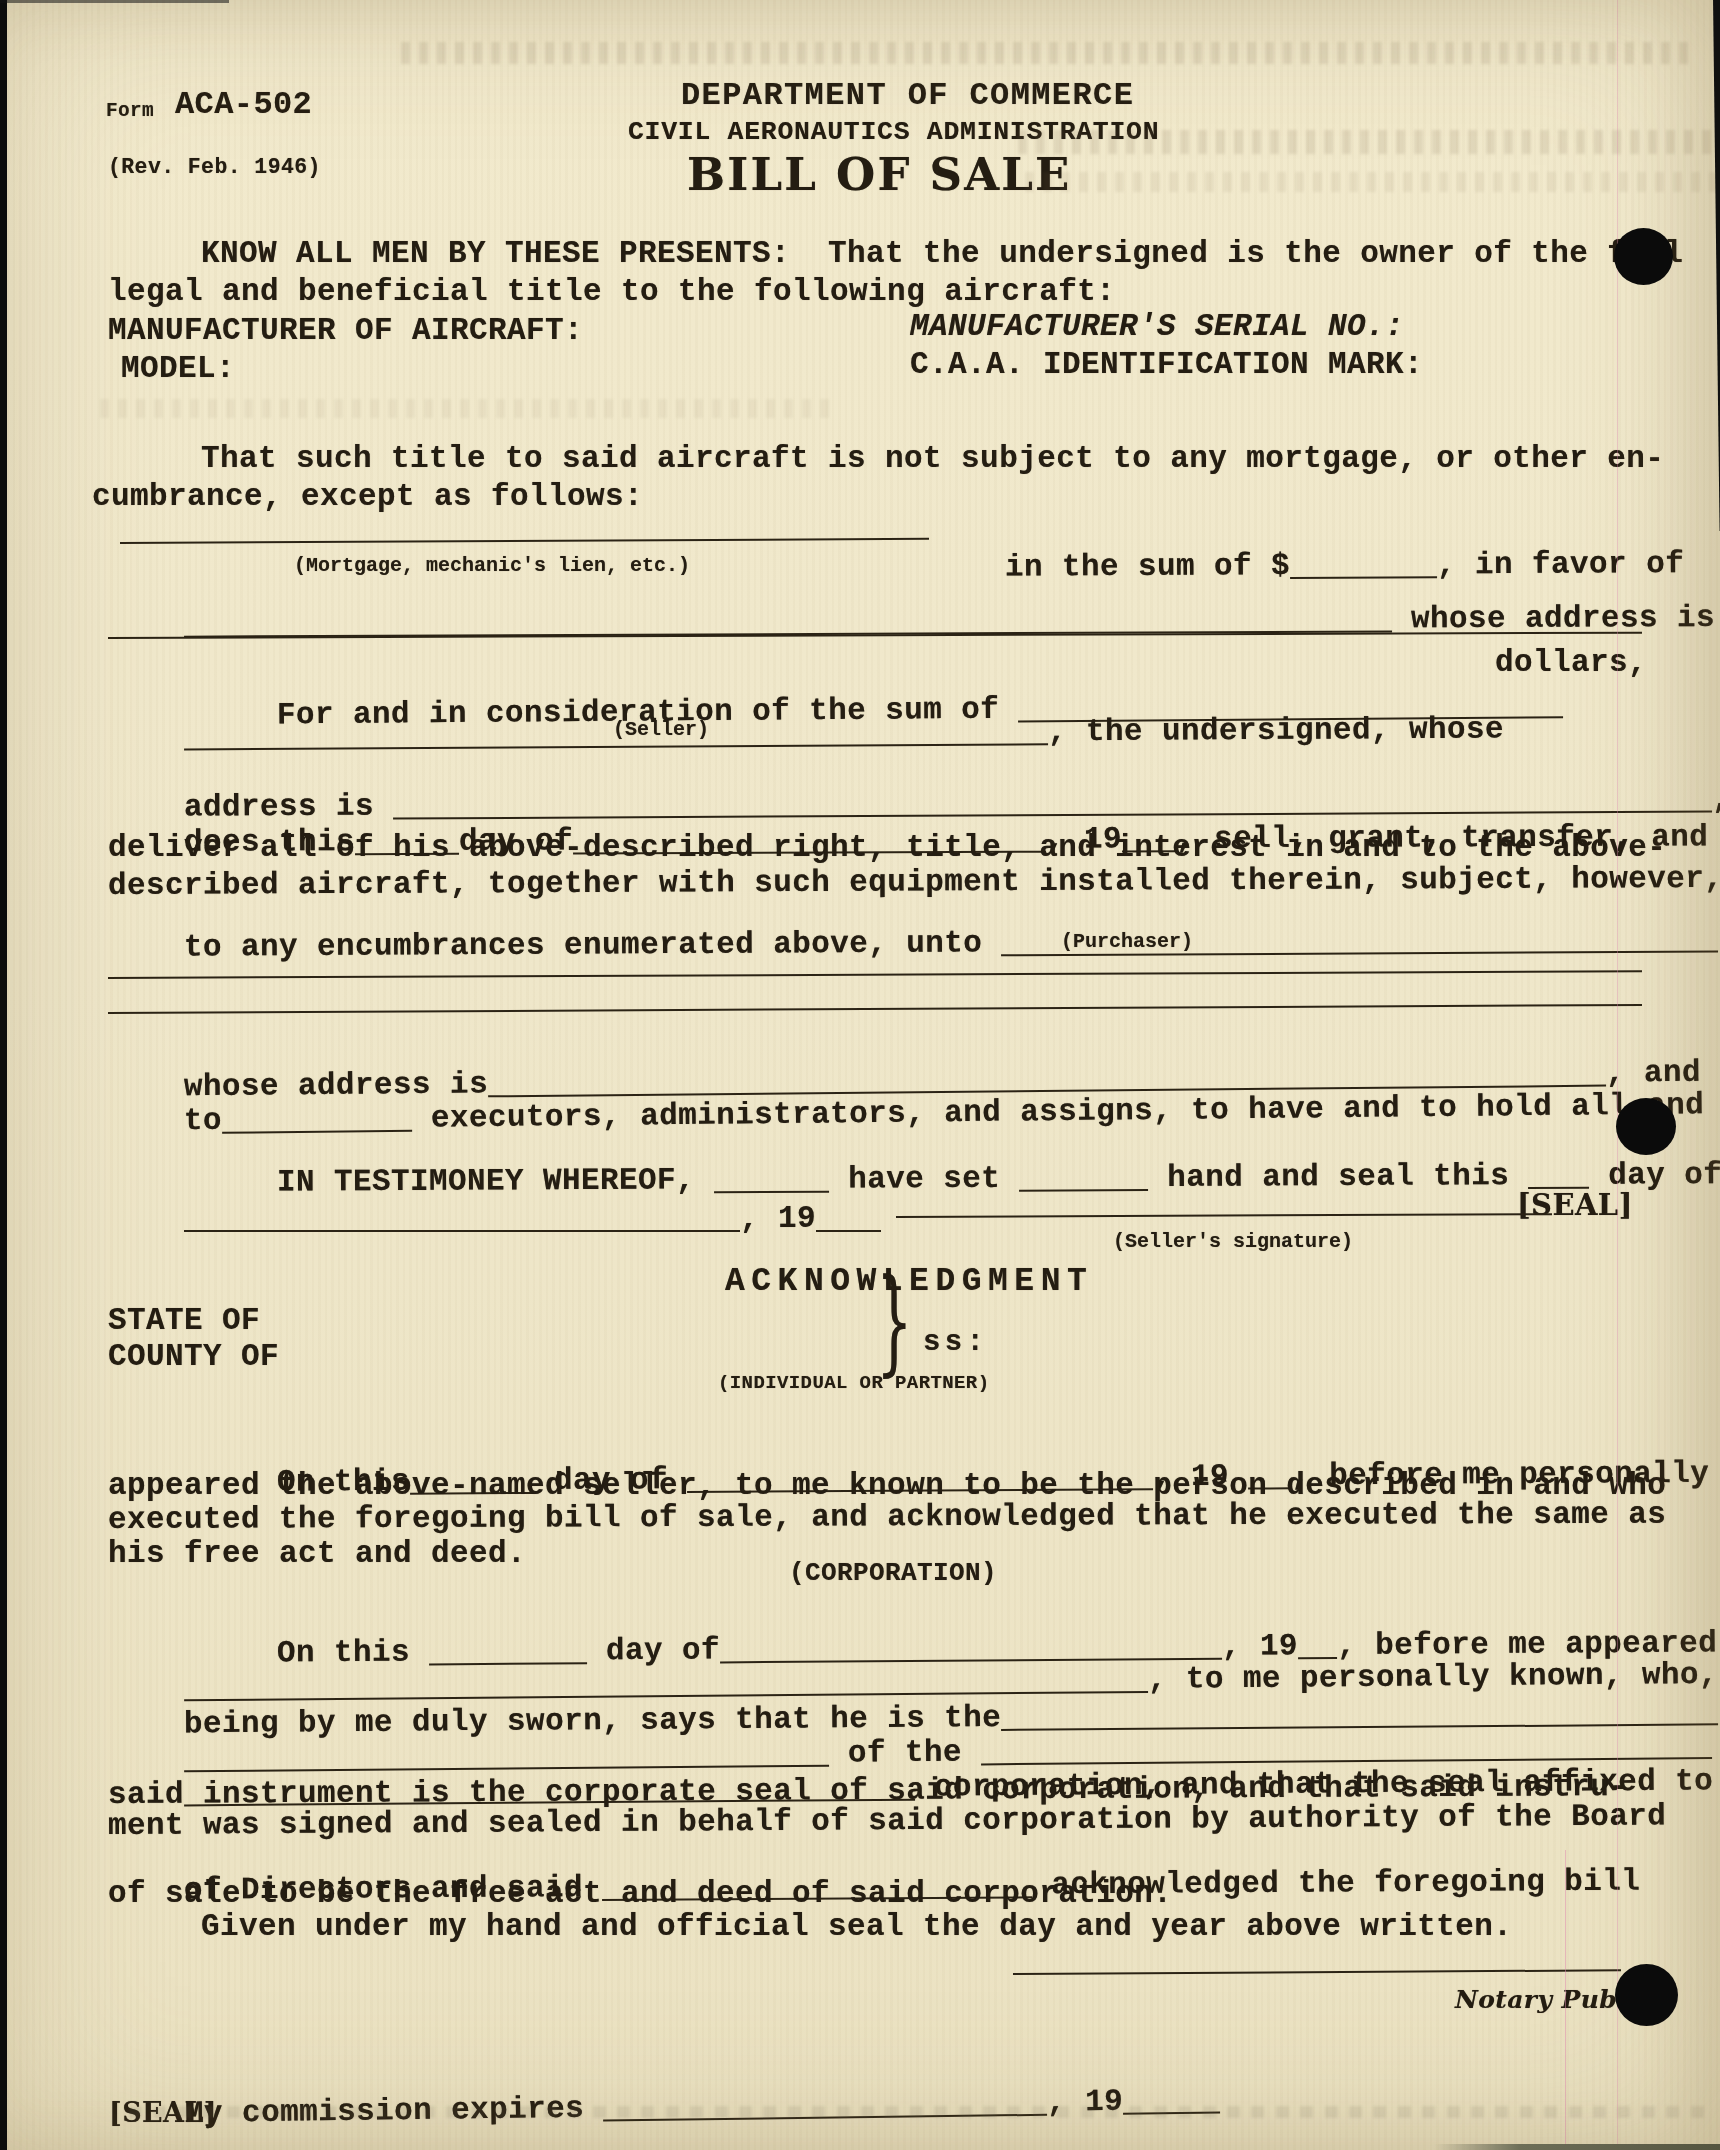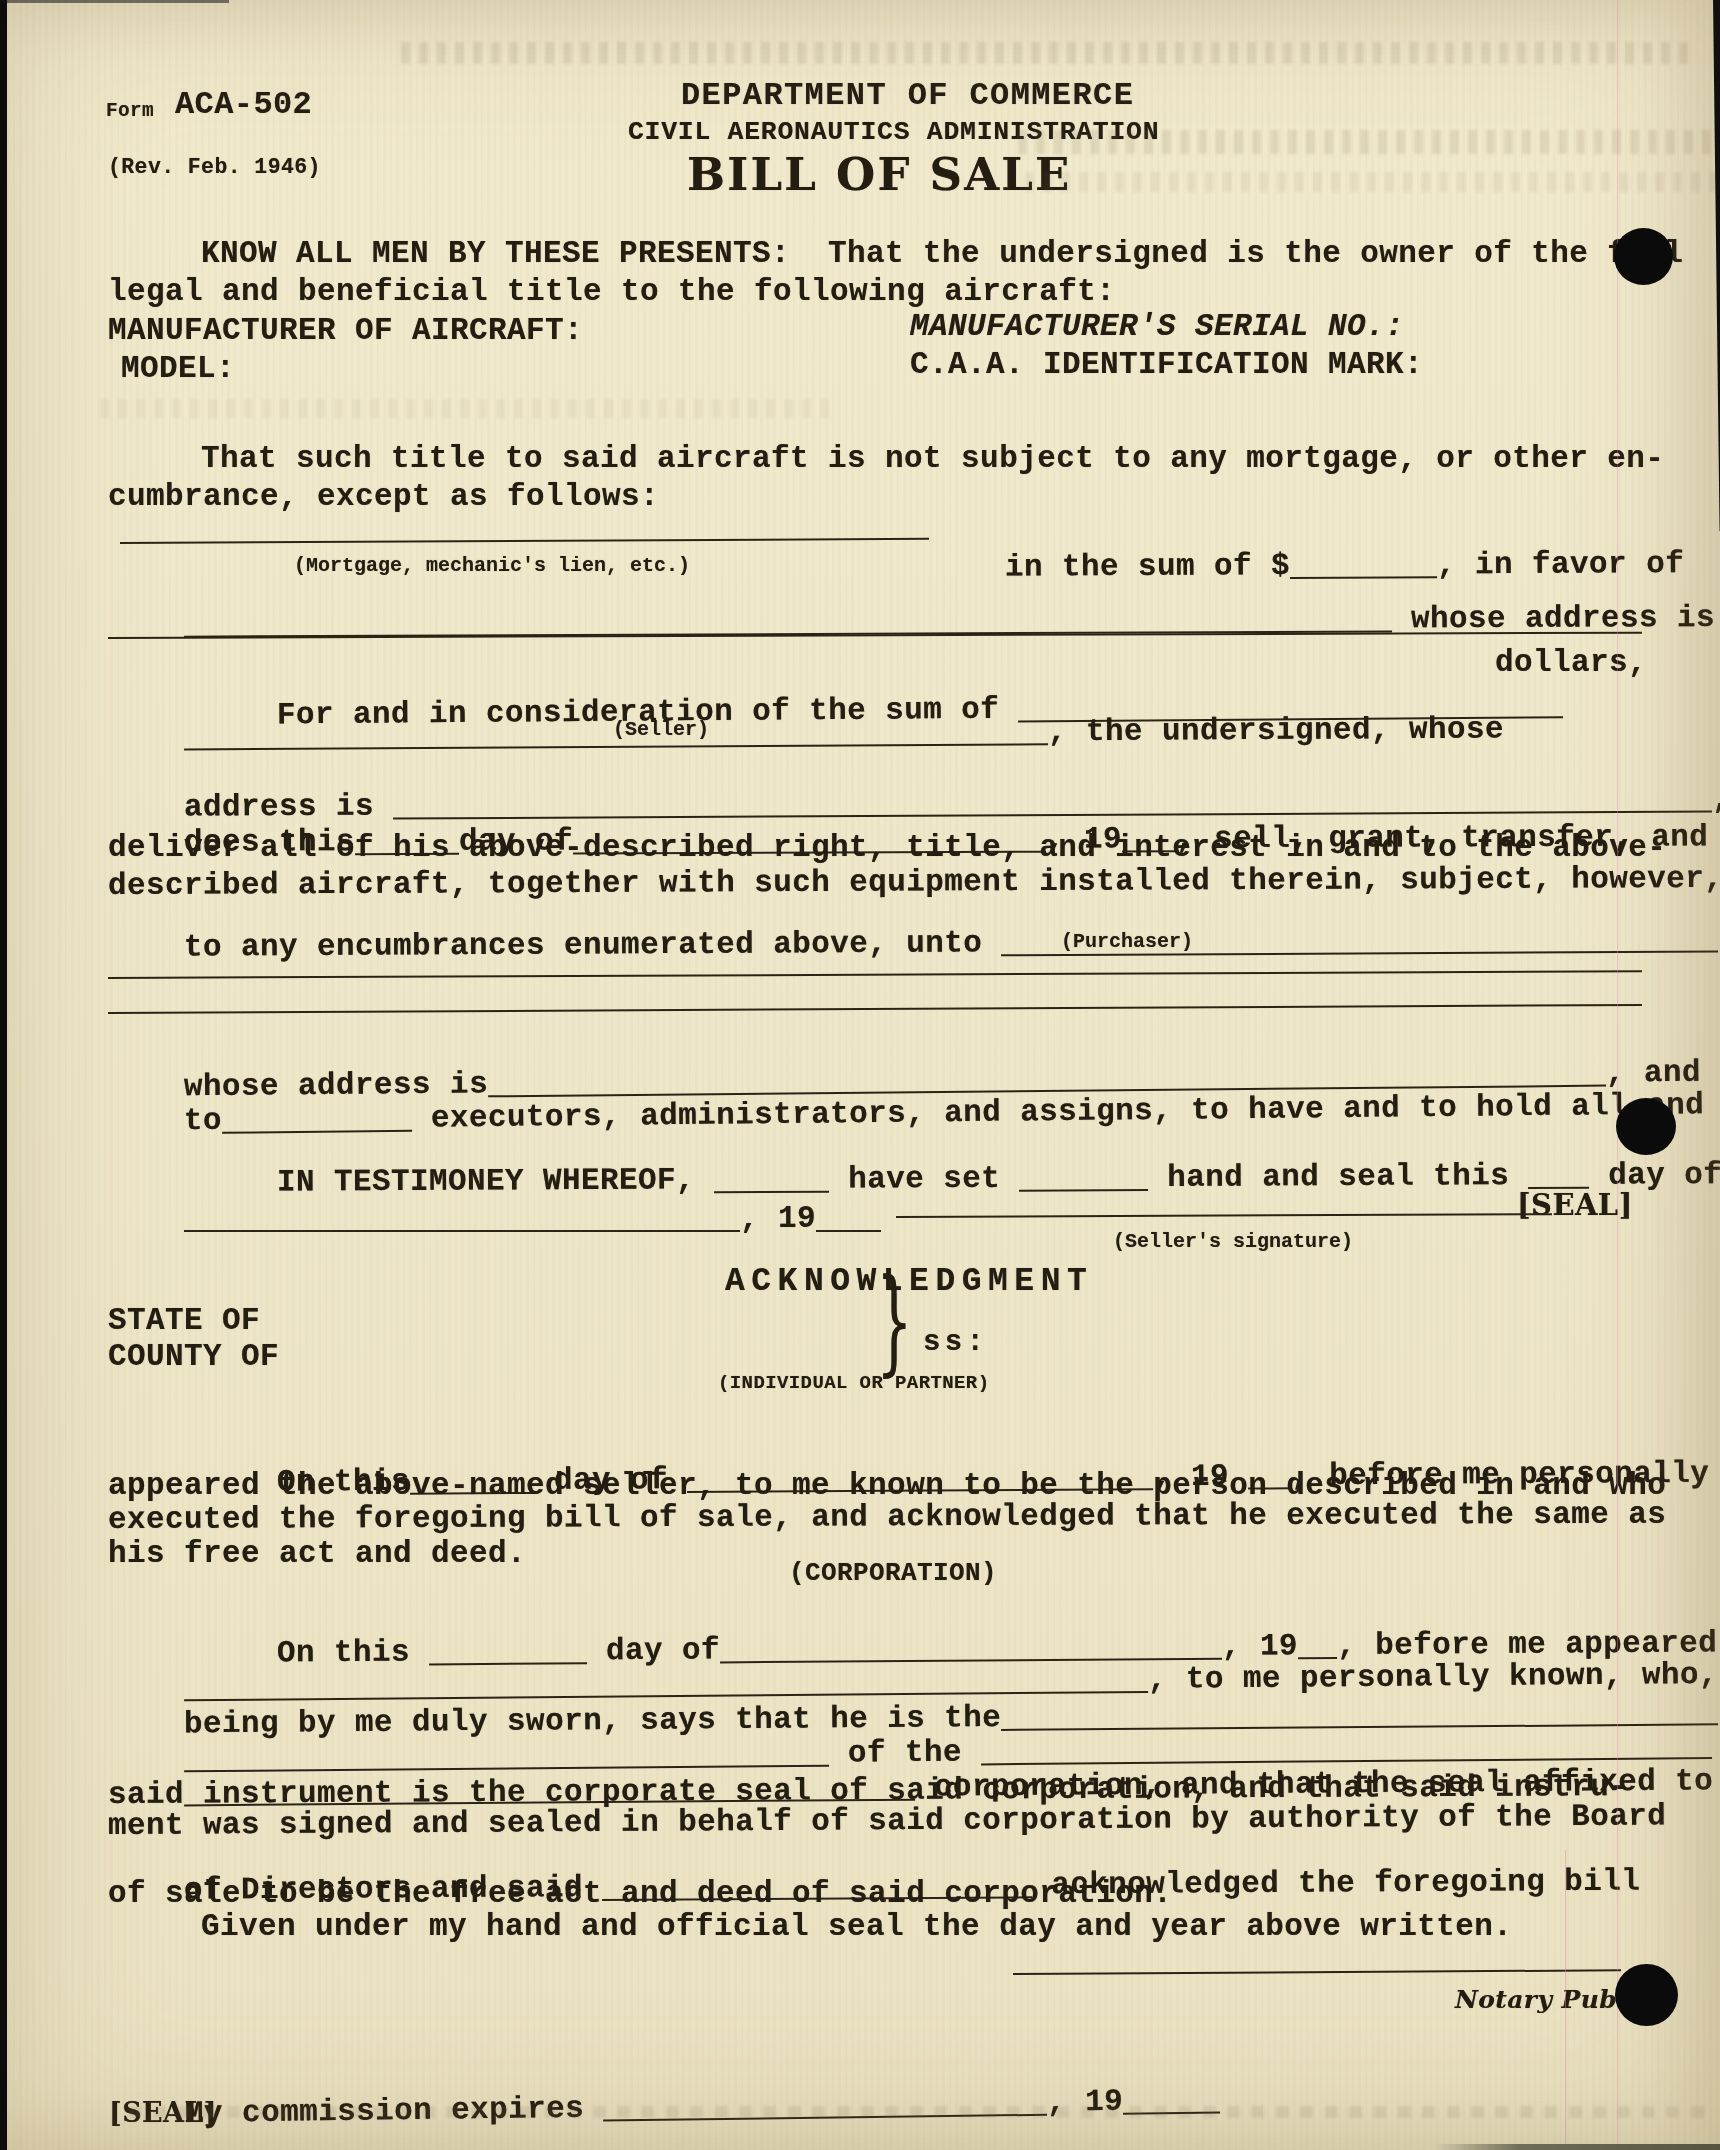--- a/index.html
+++ b/index.html
@@ -54,21 +54,21 @@
   <div class="t ser" style="left:687px;top:152px;font-size:45px;font-weight:800;letter-spacing:2.2px;">BILL OF SALE</div>
 
   <div class="t" style="left:201px;top:238px;">KNOW ALL MEN BY THESE PRESENTS:  That the undersigned is the owner of the full</div>
   <div class="t" style="left:108px;top:276px;">legal and beneficial title to the following aircraft:</div>
   <div class="t" style="left:108px;top:315px;">MANUFACTURER OF AIRCRAFT:</div>
   <div class="t" style="left:910px;top:311px;font-style:italic;">MANUFACTURER'S SERIAL NO.:</div>
   <div class="t" style="left:121px;top:353px;">MODEL:</div>
   <div class="t" style="left:910px;top:349px;">C.A.A. IDENTIFICATION MARK:</div>
 
   <div class="t" style="left:201px;top:443px;">That such title to said aircraft is not subject to any mortgage, or other en-</div>
-  <div class="t" style="left:108px;top:481px;">cumbrance, except as follows:</div>
+  <div class="t" style="left:92px;top:481px;">cumbrance, except as follows:</div>
 
   <div class="t" style="left:929px;top:521px;transform:rotate(-.3deg);">
     <span>in the sum of $</span><span class="bl" style="width:147px;"></span><span>, in favor of</span>
   </div>
   <div class="rule" style="left:120px;top:542px;width:809px;transform:rotate(-.3deg);"></div>
   <div class="t sm" style="left:294px;top:556px;">(Mortgage, mechanic's lien, etc.)</div>
 
   <div class="t" style="left:108px;top:578px;transform:rotate(-.25deg);">
     <span class="bl" style="width:1208px;"></span><span> whose address is</span>
   </div>

